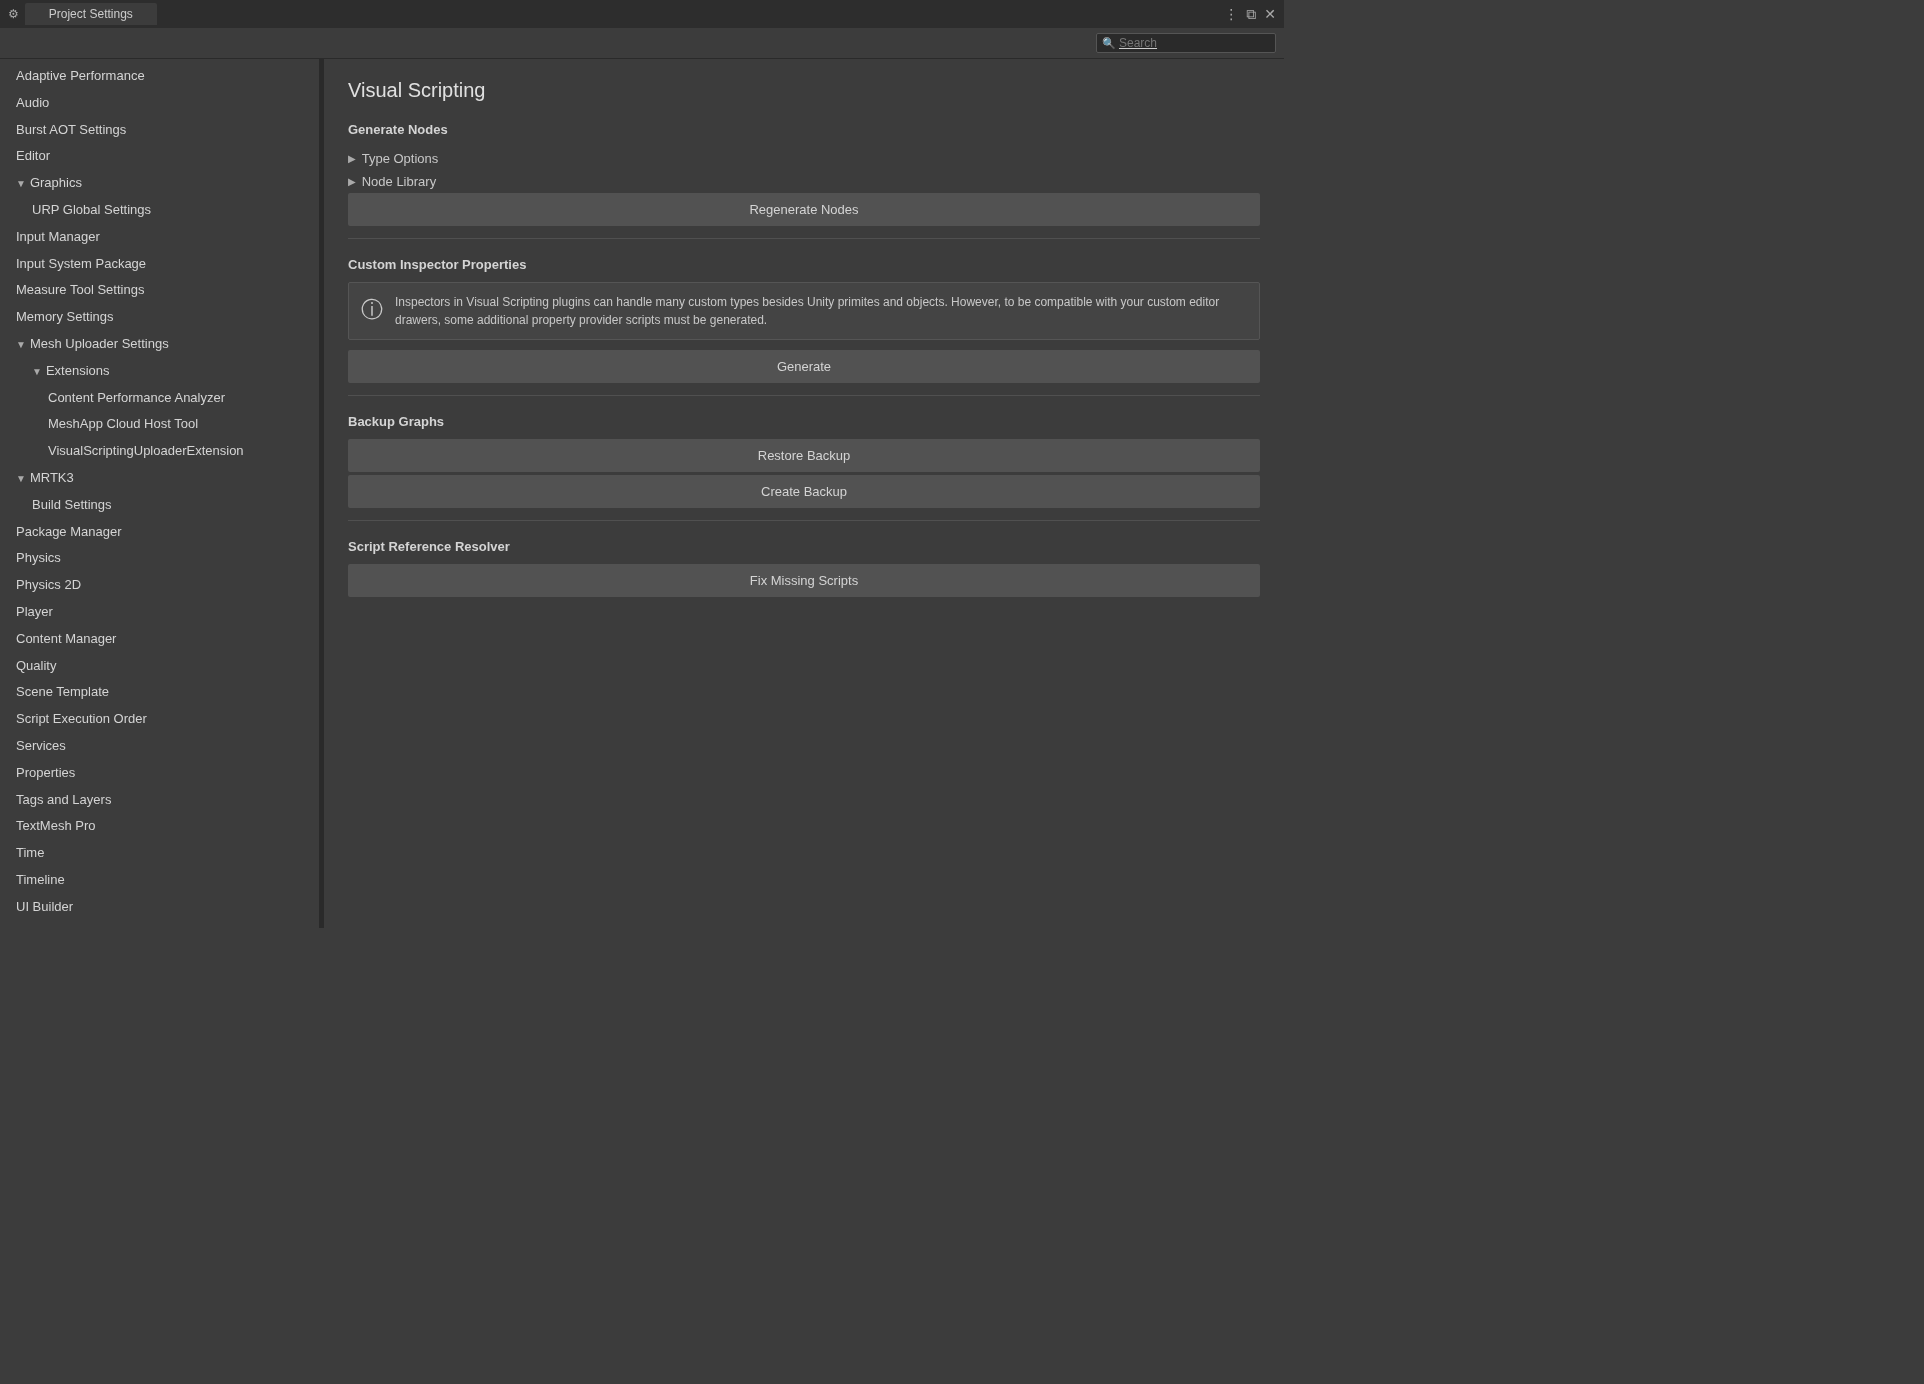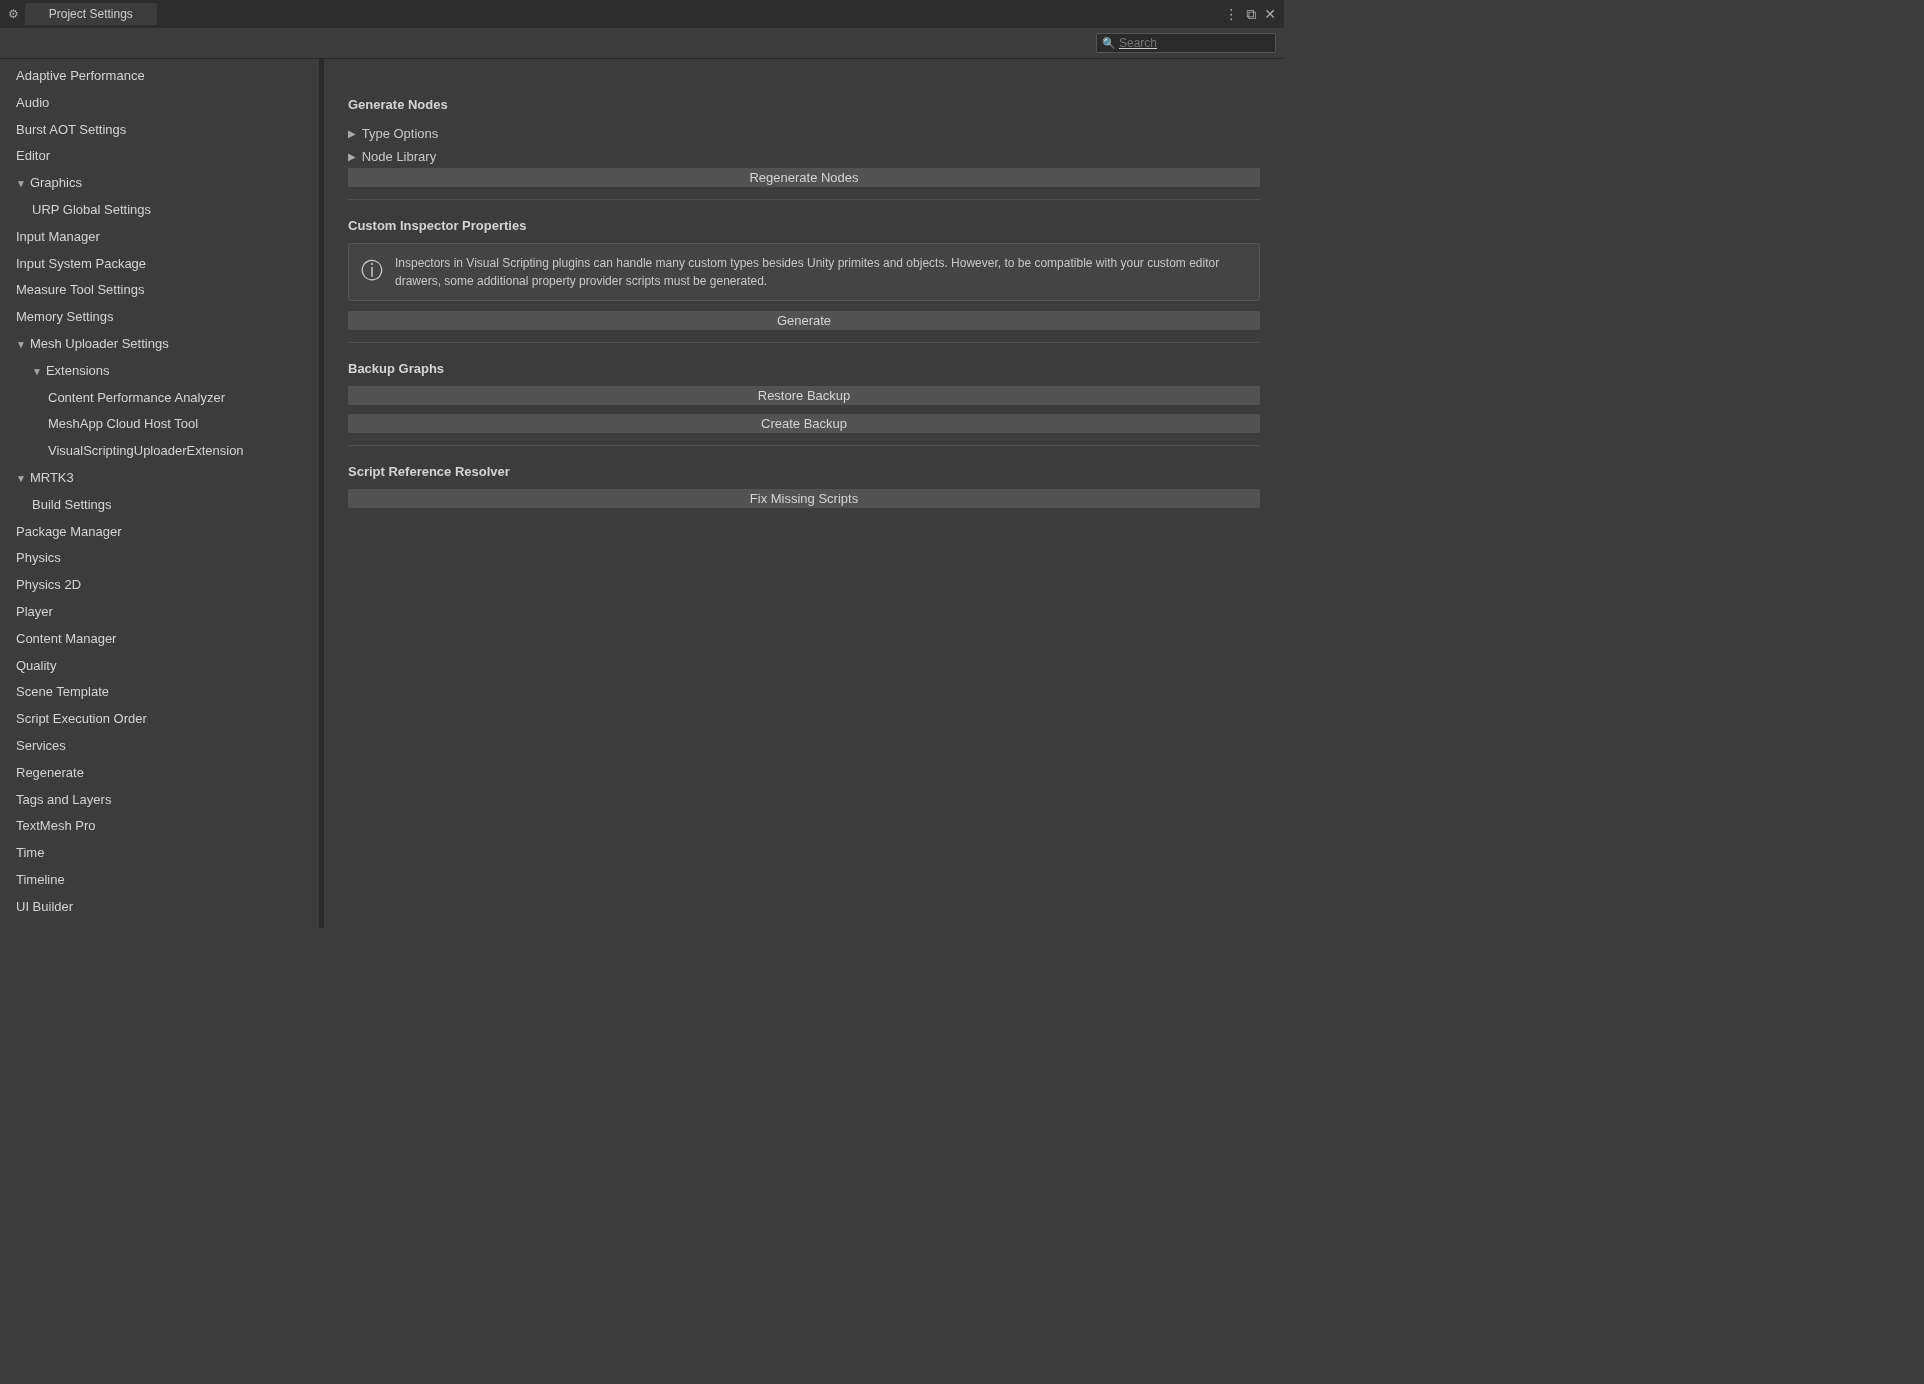--- a/index.html
+++ b/index.html
@@ -161,26 +161,26 @@
       font-size: 10px;
       color: #aaa;
     }
 
     .action-button {
       display: block;
       width: 100%;
       background: #525252;
       color: #d4d4d4;
       border: none;
-      padding: 2px 12px;
+      padding: 9px 12px;
       font-size: 13px;
       cursor: pointer;
       text-align: center;
       border-radius: 2px;
-      margin-bottom: 9px;
+      margin-bottom: 3px;
     }
 
     .info-box {
       background: #444;
       border: 1px solid #555;
       border-radius: 2px;
       display: flex;
       gap: 12px;
       padding: 10px 12px;
       margin-bottom: 10px;
@@ -267,32 +267,33 @@
       <div class="sidebar-item indented1"><span>Build Settings</span></div>
       <div class="sidebar-item"><span>Package Manager</span></div>
       <div class="sidebar-item"><span>Physics</span></div>
       <div class="sidebar-item"><span>Physics 2D</span></div>
       <div class="sidebar-item"><span>Player</span></div>
       <div class="sidebar-item"><span>Content Manager</span></div>
       <div class="sidebar-item"><span>Quality</span></div>
       <div class="sidebar-item"><span>Scene Template</span></div>
       <div class="sidebar-item"><span>Script Execution Order</span></div>
       <div class="sidebar-item"><span>Services</span></div>
-      <div class="sidebar-item"><span>Regenerate</span></div>
+      <div class="sidebar-item"><span>Properties</span></div>
       <div class="sidebar-item"><span>Tags and Layers</span></div>
       <div class="sidebar-item"><span>TextMesh Pro</span></div>
       <div class="sidebar-item"><span>Time</span></div>
       <div class="sidebar-item"><span>Timeline</span></div>
       <div class="sidebar-item"><span>UI Builder</span></div>
       <div class="sidebar-item"><span>Version Control</span></div>
     </div>
 
   <div class="resize-handle"></div>
 
   <div class="content">
+    <h1 class="page-title">Visual Scripting</h1>
 
     <div class="section-header">Generate Nodes</div>
 
     <div class="collapsible-row">
       <span class="tri">▶</span>
       <span>Type Options</span>
     </div>
 
     <div class="collapsible-row">
       <span class="tri">▶</span>

